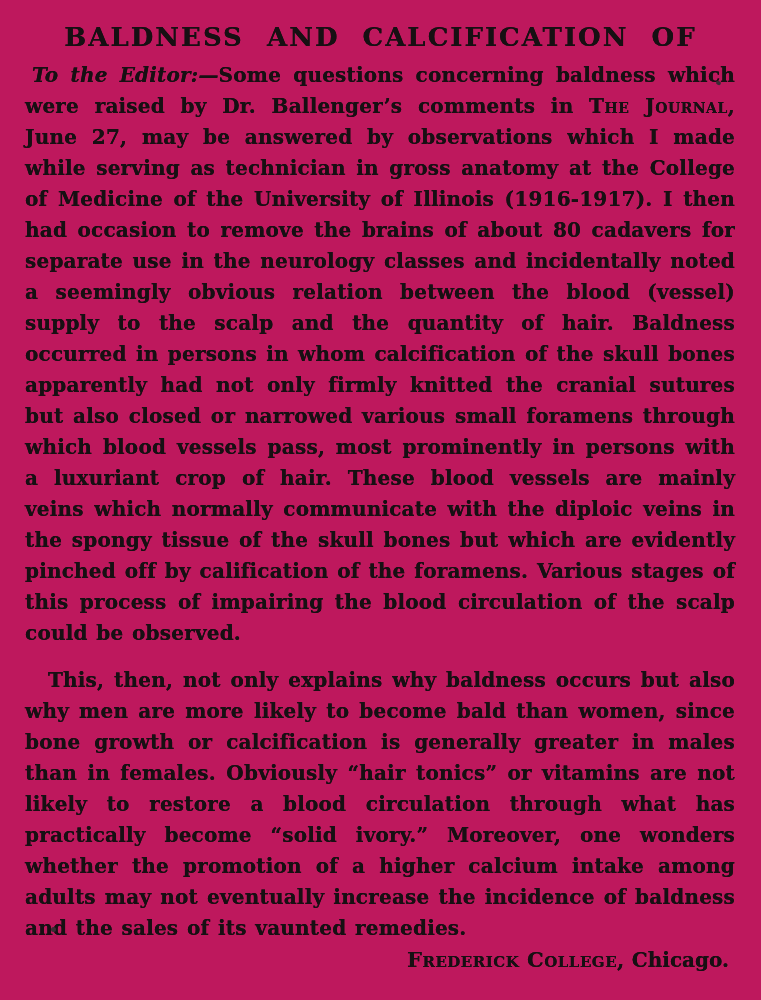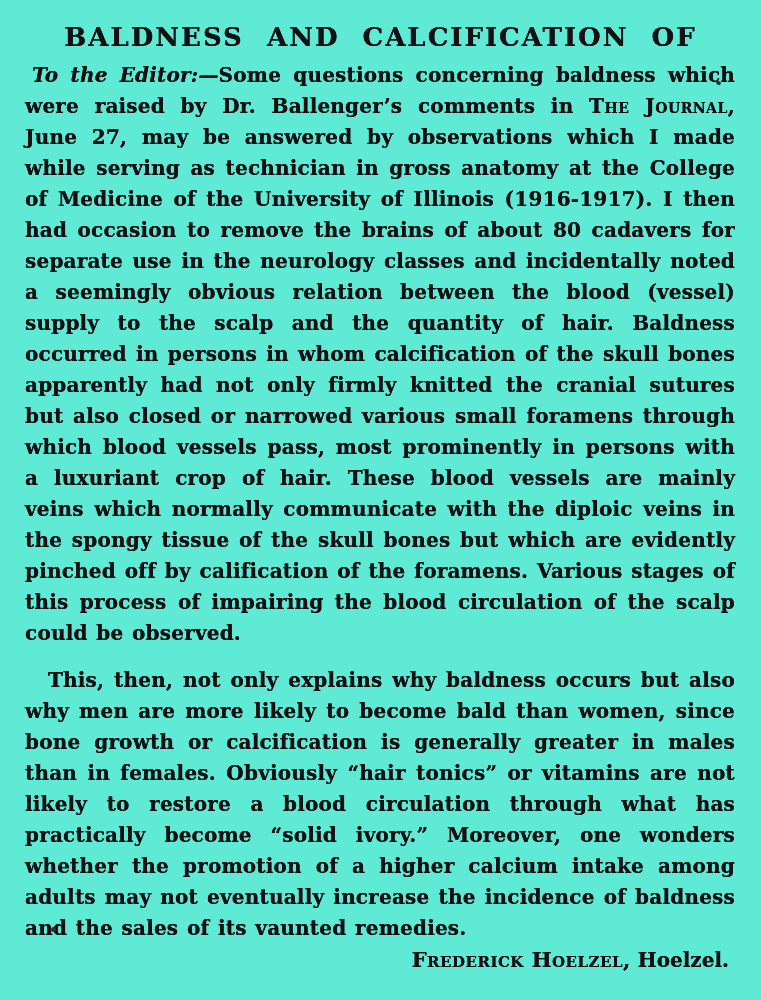--- a/index.html
+++ b/index.html
@@ -4,21 +4,21 @@
 <style>
   html, body {
     margin: 0;
     padding: 0;
     background: #e9e2e6;
   }
   .page {
     position: relative;
     width: 761px;
     height: 1000px;
-    background: #5eead4;
+    background: #be185d;
     overflow: hidden;
     font-family: "DejaVu Serif", serif;
     color: #171013;
   }
   .title {
     margin: 20px 30px 6px 30px;
     text-align: center;
     font-size: 26px;
     font-weight: 700;
     line-height: 34px;
@@ -64,19 +64,19 @@
 <div class="page">
 
   <h1 class="title">
     <span class="title-line">BALDNESS AND CALCIFICATION OF</span>
   </h1>
 
   <p class="body-para first"><em class="leadin">To the Editor:—</em><span>Some questions concerning baldness which were raised by Dr. Ballenger’s comments in </span><span class="smallcaps">The Journal</span><span>, June 27, may be answered by observations which I made while serving as technician in gross anatomy at the College of Medicine of the University of Illinois (1916-1917). I then had occasion to remove the brains of about 80 cadavers for separate use in the neurology classes and incidentally noted a seemingly obvious relation between the blood (vessel) supply to the scalp and the quantity of hair. Baldness occurred in persons in whom calcification of the skull bones apparently had not only firmly knitted the cranial sutures but also closed or narrowed various small foramens through which blood vessels pass, most prominently in persons with a luxuriant crop of hair. These blood vessels are mainly veins which normally communicate with the diploic veins in the spongy tissue of the skull bones but which are evidently pinched off by calification of the foramens. Various stages of this process of impairing the blood circulation of the scalp could be observed.</span></p>
 
   <p class="body-para indent">This, then, not only explains why baldness occurs but also why men are more likely to become bald than women, since bone growth or calcification is generally greater in males than in females. Obviously “hair tonics” or vitamins are not likely to restore a blood circulation through what has practically become “solid ivory.” Moreover, one wonders whether the promotion of a higher calcium intake among adults may not eventually increase the incidence of baldness and the sales of its vaunted remedies.</p>
 
-  <p class="signature"><span class="smallcaps">Frederick Hoelzel,</span>
-    <span>Hoelzel.</span></p>
+  <p class="signature"><span class="smallcaps">Frederick College,</span>
+    <span>Chicago.</span></p>
 
   <div class="speck speck-1"></div>
   <div class="speck speck-2"></div>
 
 </div>
 
 </body></html>

